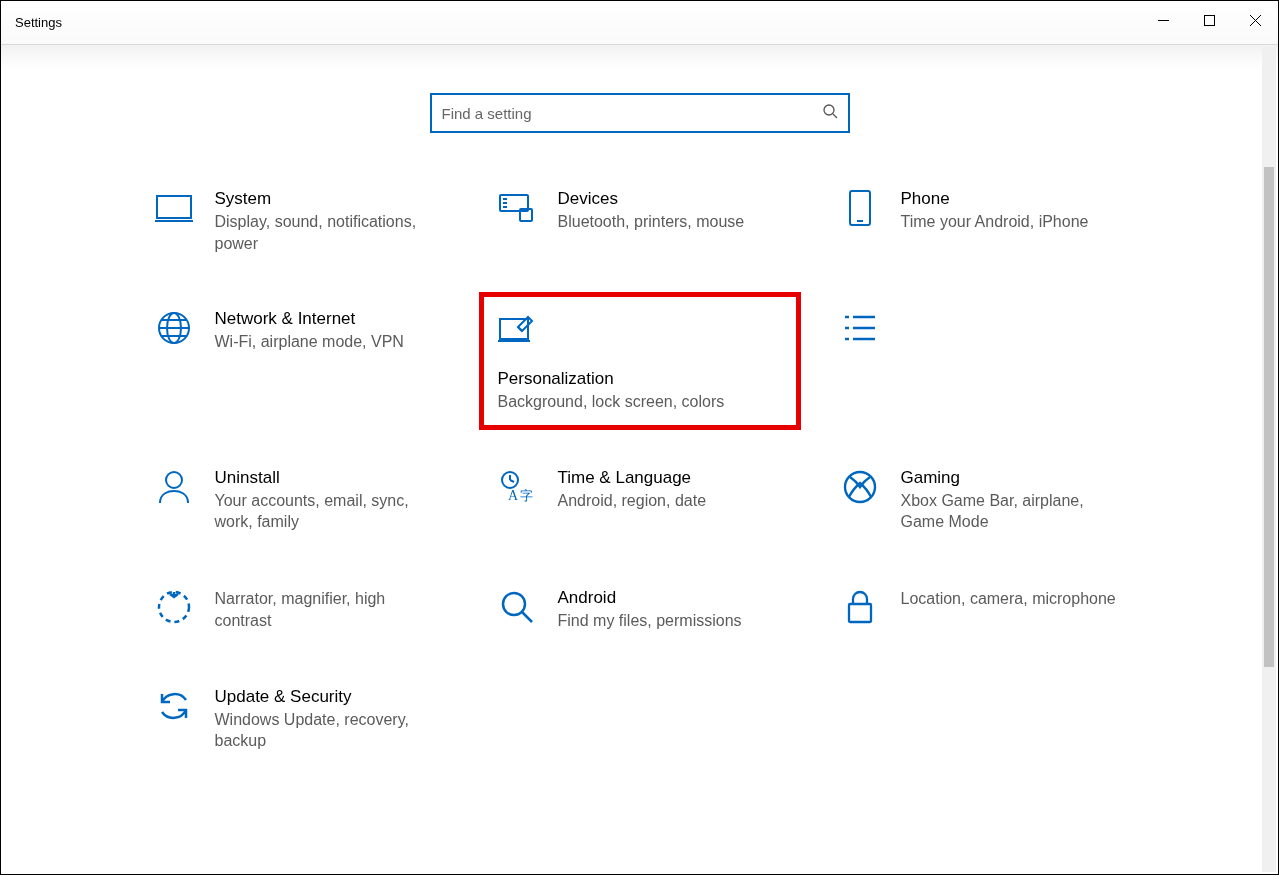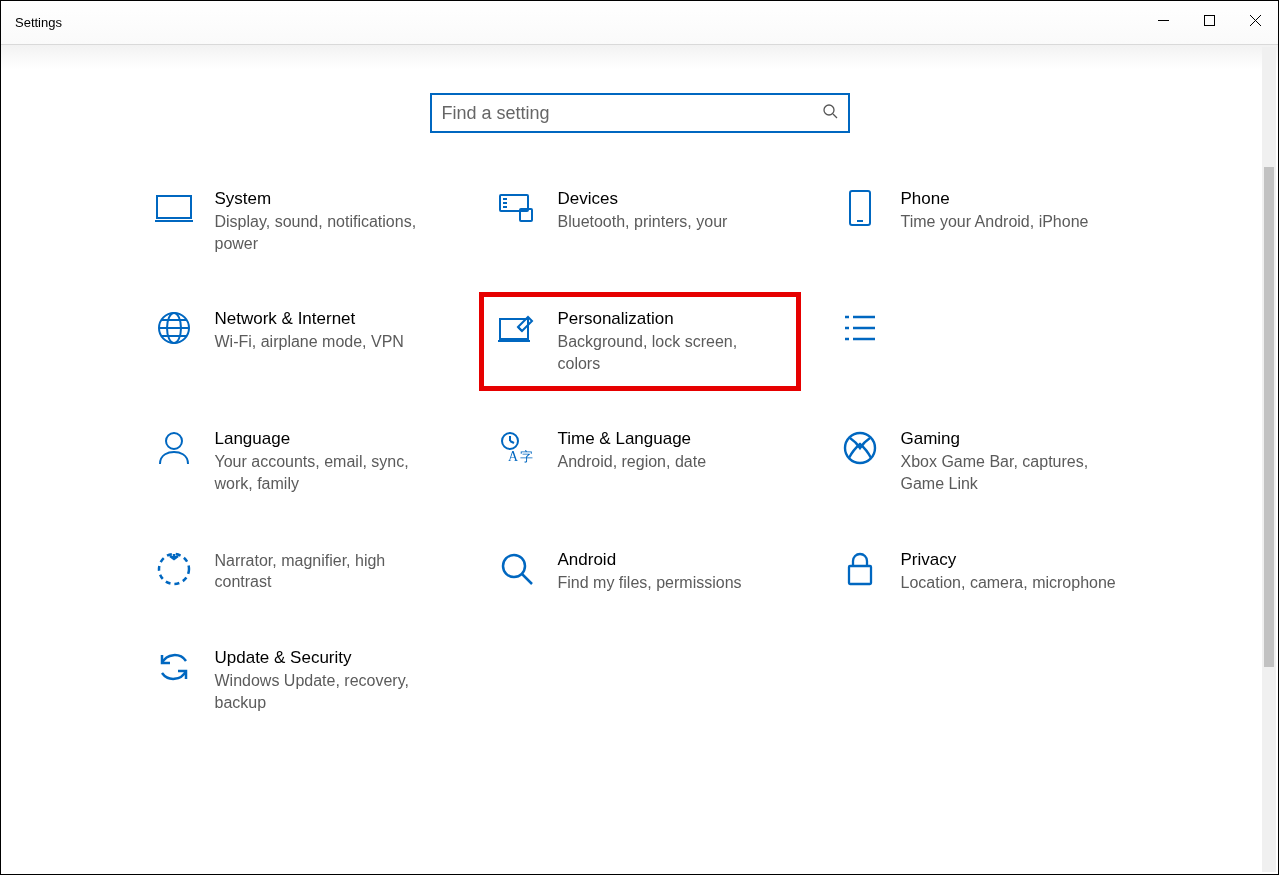--- a/index.html
+++ b/index.html
@@ -52,21 +52,21 @@
     height: 40px;
     border: 2px solid #0067c0;
     display: flex;
     align-items: center;
     padding: 0 10px;
   }
   .search input {
     flex: 1;
     border: none;
     outline: none;
-    font-size: 18px;
+    font-size: 15px;
     color: #555;
     background: transparent;
   }
   .search input::placeholder { color: #666; }
   .search .sicon { color: #555; }
   .grid {
     display: grid;
     grid-template-columns: repeat(3, 300px);
     column-gap: 38px;
     row-gap: 64px;
@@ -98,20 +98,21 @@
     margin-bottom: 2px;
   }
   .tile .txt .d {
     font-size: 16px;
     color: #5b5b5b;
     line-height: 1.35;
   }
   .highlight {
     outline: 5px solid #e60000;
     outline-offset: 6px;
+    flex-direction: column;
   }
   .scrollbar {
     position: absolute;
     right: 2px;
     top: 46px;
     width: 14px;
     bottom: 2px;
     background: #f0f0f0;
   }
   .scrollthumb {
@@ -183,21 +184,21 @@
           <rect x="2" y="2" width="28" height="16" rx="1"></rect>
           <line x1="5" y1="6" x2="9" y2="6"></line>
           <line x1="5" y1="10" x2="9" y2="10"></line>
           <line x1="5" y1="14" x2="9" y2="14"></line>
           <rect x="22" y="16" width="12" height="12" rx="1"></rect>
           <line x1="28" y1="22" x2="28" y2="22"></line>
         </svg>
     </div>
     <div class="txt">
       <div class="t">Devices</div>
-      <div class="d">Bluetooth, printers, your</div>
+      <div class="d">Bluetooth, printers, mouse</div>
     </div>
   </div>
 
   <div class="tile">
     <div class="icon">
       <svg width="26" height="38" viewBox="0 0 26 38" fill="none" stroke="#0067c0" stroke-width="2">
           <rect x="3" y="2" width="20" height="34" rx="2"></rect>
           <line x1="10" y1="32" x2="16" y2="32"></line>
         </svg>
     </div>
@@ -252,21 +253,21 @@
   </div>
 
   <div class="tile">
     <div class="icon">
       <svg width="34" height="36" viewBox="0 0 34 36" fill="none" stroke="#0067c0" stroke-width="2">
           <circle cx="17" cy="11" r="8"></circle>
           <path d="M3 34 C3 24 12 22 17 22 C22 22 31 24 31 34"></path>
         </svg>
     </div>
     <div class="txt">
-      <div class="t">Language</div>
+      <div class="t">Uninstall</div>
       <div class="d">Your accounts, email, sync, work, family</div>
     </div>
   </div>
 
   <div class="tile">
     <div class="icon">
       <svg width="38" height="34" viewBox="0 0 38 34" fill="none" stroke="#0067c0" stroke-width="2">
           <circle cx="12" cy="10" r="8"></circle>
           <line x1="12" y1="5" x2="12" y2="10"></line>
           <line x1="12" y1="10" x2="16" y2="12"></line>
@@ -283,21 +284,21 @@
   <div class="tile">
     <div class="icon">
       <svg width="34" height="34" viewBox="0 0 34 34" fill="none" stroke="#0067c0" stroke-width="2.4">
           <circle cx="17" cy="17" r="15"></circle>
           <path d="M7 7 C13 11 17 17 17 17 C17 17 21 11 27 7"></path>
           <path d="M6 27 C10 19 17 13 17 13 C17 13 24 19 28 27"></path>
         </svg>
     </div>
     <div class="txt">
       <div class="t">Gaming</div>
-      <div class="d">Xbox Game Bar, captures, Game Link</div>
+      <div class="d">Xbox Game Bar, airplane, Game Mode</div>
     </div>
   </div>
 
   <div class="tile">
     <div class="icon">
       <svg width="36" height="36" viewBox="0 0 36 36" fill="none" stroke="#0067c0" stroke-width="2.5" stroke-dasharray="5 4">
           <circle cx="18" cy="18" r="15"></circle>
           <path d="M18 3 L18 8 M14 5 L18 8 L22 5" stroke-dasharray="0" fill="#0067c0"></path>
         </svg>
     </div>
@@ -320,21 +321,20 @@
   </div>
 
   <div class="tile">
     <div class="icon">
       <svg width="30" height="36" viewBox="0 0 30 36" fill="none" stroke="#0067c0" stroke-width="2.3">
           <rect x="4" y="15" width="22" height="18" rx="1"></rect>
           <path d="M8 15 V10 a7 7 0 0 1 14 0 V15"></path>
         </svg>
     </div>
     <div class="txt">
-      <div class="t">Privacy</div>
       <div class="d">Location, camera, microphone</div>
     </div>
   </div>
 
   <div class="tile">
     <div class="icon">
       <svg width="36" height="36" viewBox="0 0 36 36" fill="none" stroke="#0067c0" stroke-width="2.5">
           <path d="M30 12 A14 14 0 0 0 6 14"></path>
           <polyline points="6,6 6,14 14,14"></polyline>
           <path d="M6 24 A14 14 0 0 0 30 22"></path>

